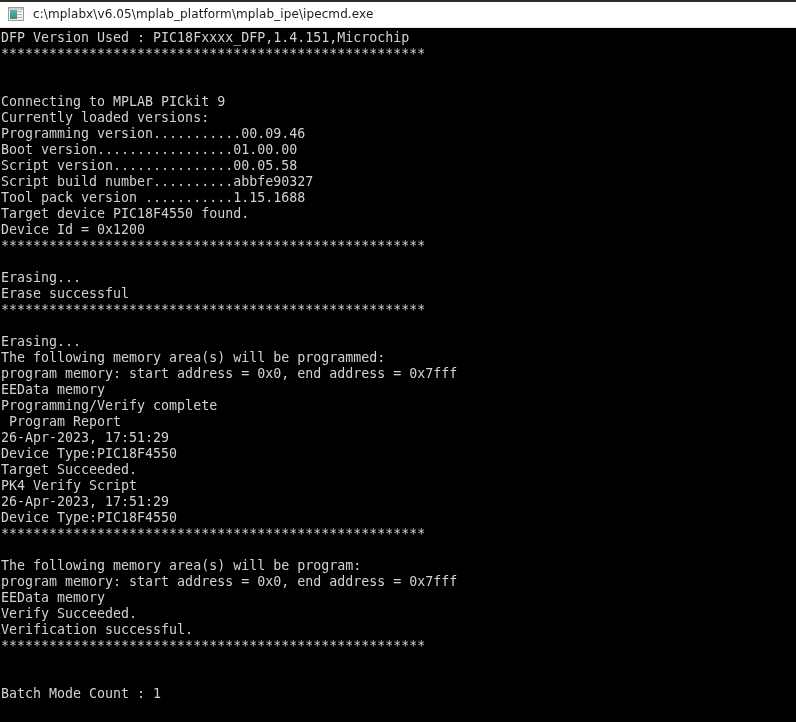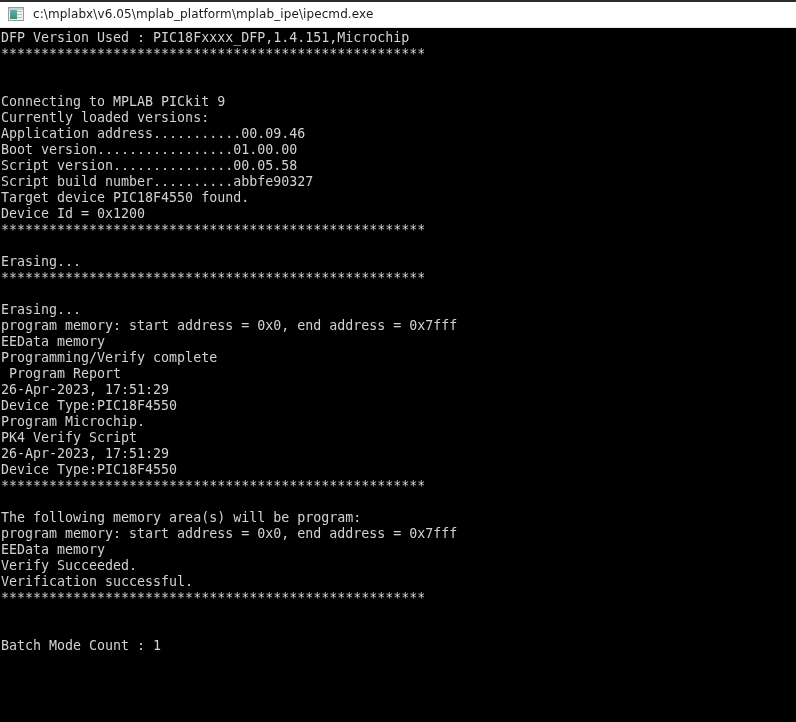--- a/index.html
+++ b/index.html
@@ -128,39 +128,42 @@
   </div>
 
   <div class="console">
     <div id="console-lines">
         <div class="line">DFP Version Used : PIC18Fxxxx_DFP,1.4.151,Microchip</div>
         <div class="line">*****************************************************</div>
         <div class="line blank"></div>
         <div class="line blank"></div>
         <div class="line">Connecting to MPLAB PICkit 9</div>
         <div class="line">Currently loaded versions:</div>
-        <div class="line">Application address...........00.09.46</div>
+        <div class="line">Programming version...........00.09.46</div>
         <div class="line">Boot version.................01.00.00</div>
         <div class="line">Script version...............00.05.58</div>
         <div class="line">Script build number..........abbfe90327</div>
+        <div class="line">Tool pack version ...........1.15.1688</div>
         <div class="line">Target device PIC18F4550 found.</div>
         <div class="line">Device Id = 0x1200</div>
         <div class="line">*****************************************************</div>
         <div class="line blank"></div>
         <div class="line">Erasing...</div>
+        <div class="line">Erase successful</div>
         <div class="line">*****************************************************</div>
         <div class="line blank"></div>
         <div class="line">Erasing...</div>
+        <div class="line">The following memory area(s) will be programmed:</div>
         <div class="line">program memory: start address = 0x0, end address = 0x7fff</div>
         <div class="line">EEData memory</div>
         <div class="line">Programming/Verify complete</div>
         <div class="line"> Program Report</div>
         <div class="line">26-Apr-2023, 17:51:29</div>
         <div class="line">Device Type:PIC18F4550</div>
-        <div class="line">Program Microchip.</div>
+        <div class="line">Target Succeeded.</div>
         <div class="line">PK4 Verify Script</div>
         <div class="line">26-Apr-2023, 17:51:29</div>
         <div class="line">Device Type:PIC18F4550</div>
         <div class="line">*****************************************************</div>
         <div class="line blank"></div>
         <div class="line">The following memory area(s) will be program:</div>
         <div class="line">program memory: start address = 0x0, end address = 0x7fff</div>
         <div class="line">EEData memory</div>
         <div class="line">Verify Succeeded.</div>
         <div class="line">Verification successful.</div>

